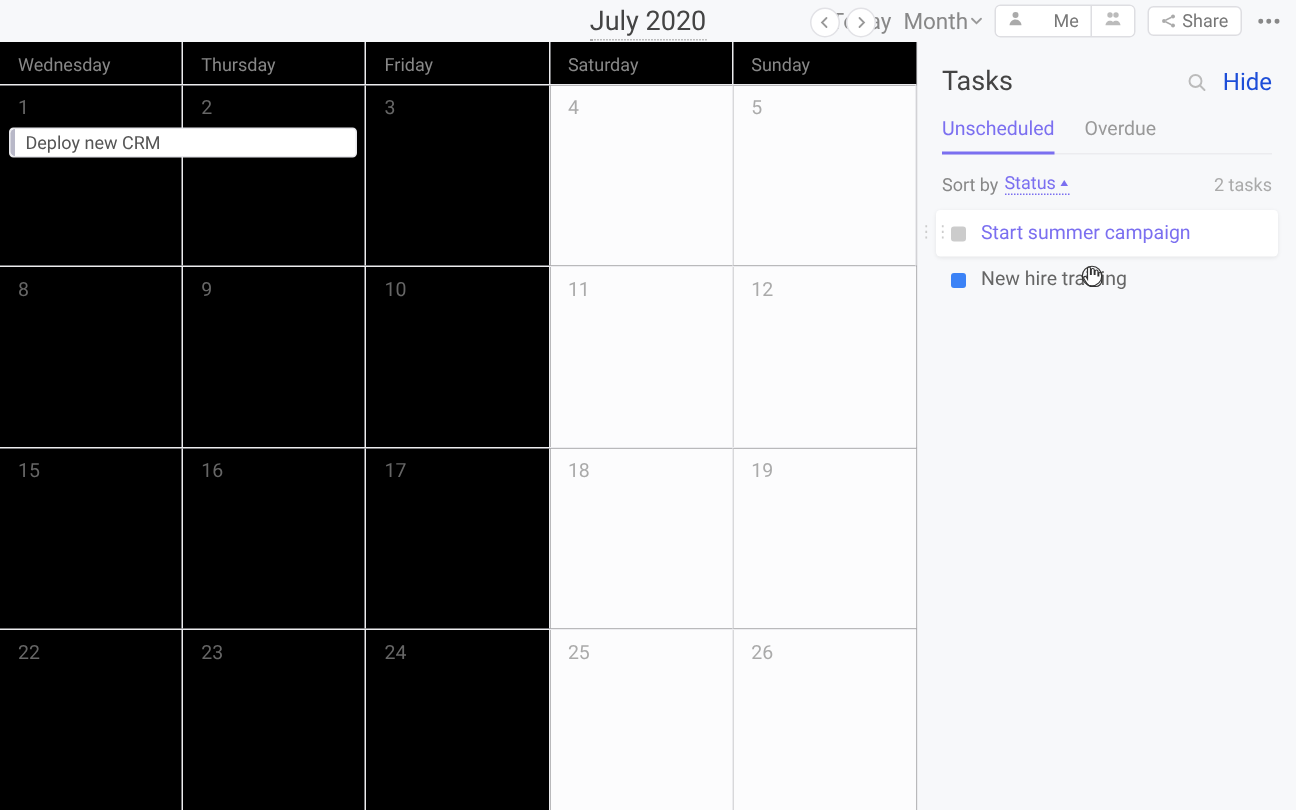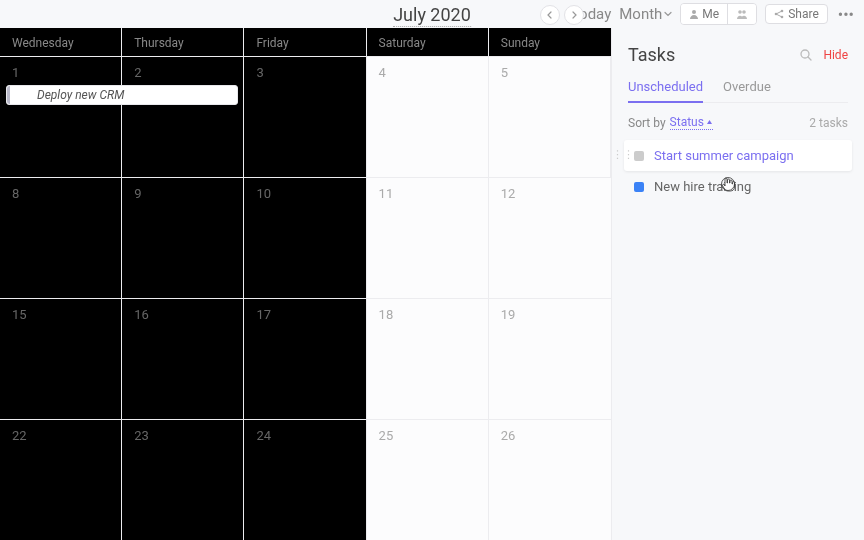--- a/index.html
+++ b/index.html
@@ -62,21 +62,21 @@
     background: #fff;
     border-radius: 4px;
     padding: 2px 8px;
     font-size: 12px;
     color: #777;
     cursor: pointer;
   }
   .me-group { display: flex; border: 1px solid #dedee2; border-radius: 4px; overflow: hidden; }
   .me-group .pill-seg {
     padding: 3px 8px; font-size: 12px; color: #777;
-    display: flex; align-items: center; gap: 3px;
+    display: flex; gap: 20px;
     background: #fff;
   }
   .me-group .pill-seg + .pill-seg { border-left: 1px solid #dedee2; }
   .more-dots { color: #888; font-size: 16px; cursor: pointer; padding: 0 2px; }
   .icon { display: inline-flex; }
   svg { display: block; }
 
   .main {
     display: flex;
     height: calc(540px - 28px);
@@ -143,21 +143,21 @@
     padding: 16px 16px;
     display: flex;
     flex-direction: column;
   }
   .tasks-head {
     display: flex; align-items: center; justify-content: space-between;
     margin-bottom: 14px;
   }
   .tasks-title { font-size: 18px; color: #444; }
   .tasks-head-right { display: flex; align-items: center; gap: 10px; }
-  .hide-link { font-size: 12px; color: #ef4444; cursor: pointer; }
+  .hide-link { font-size: 16px; color: #1d4ed8; cursor: pointer; }
   .tabs {
     display: flex; gap: 20px; border-bottom: 1px solid #ececef;
     margin-bottom: 12px;
   }
   .tab {
     padding-bottom: 8px; font-size: 13px; color: #999;
     cursor: pointer; position: relative; text-align: center;
   }
   .tab.active { color: #7b6ff0; }
   .tab.active::after {
@@ -269,21 +269,21 @@
       </div>
     <div id="weeks" style="flex:1; display:flex; flex-direction:column;">
         <div class="week-row">
           <div class="cell">1</div>
           <div class="cell">2</div>
           <div class="cell">3</div>
           <div class="cell weekend">4</div>
           <div class="cell weekend">5</div>
           <div class="event-bar" style="left: 0%; width: calc(40% - 12px); margin-left: 6px;">
             <div class="left-accent"></div>
-            <span style="margin-left: 20px; font-style: italic;">Deploy new CRM</span>
+            <span style="margin-left: 0;">Deploy new CRM</span>
           </div>
         </div>
         <div class="week-row">
           <div class="cell">8</div>
           <div class="cell">9</div>
           <div class="cell">10</div>
           <div class="cell weekend">11</div>
           <div class="cell weekend">12</div>
         </div>
         <div class="week-row">

